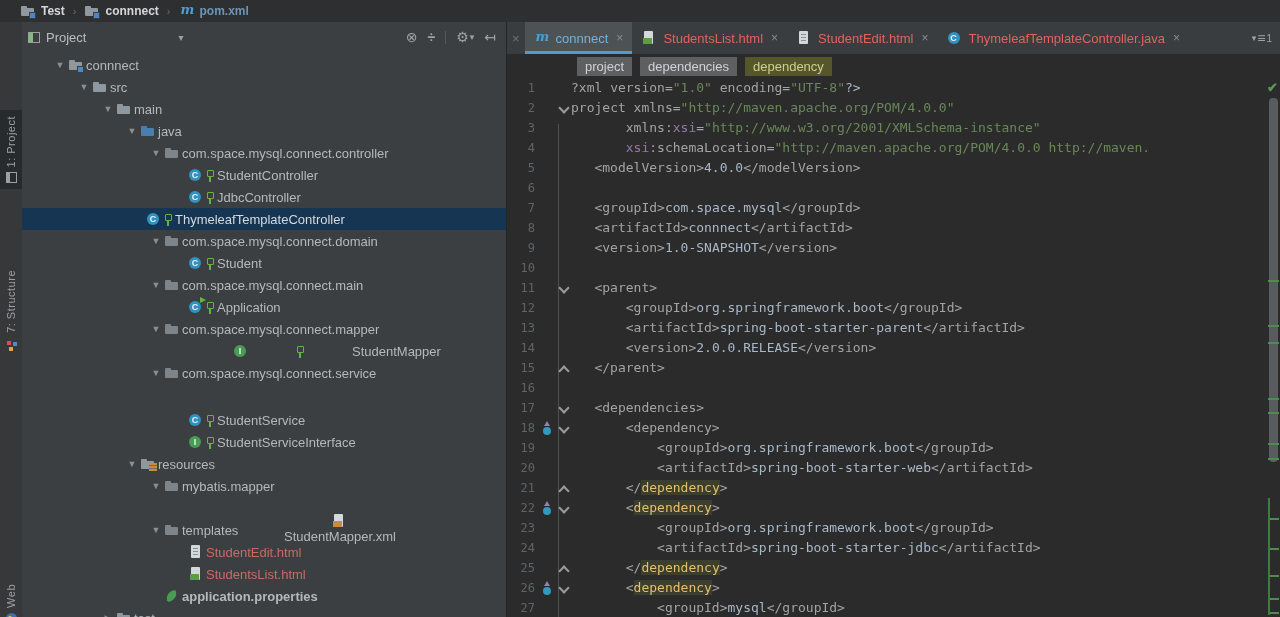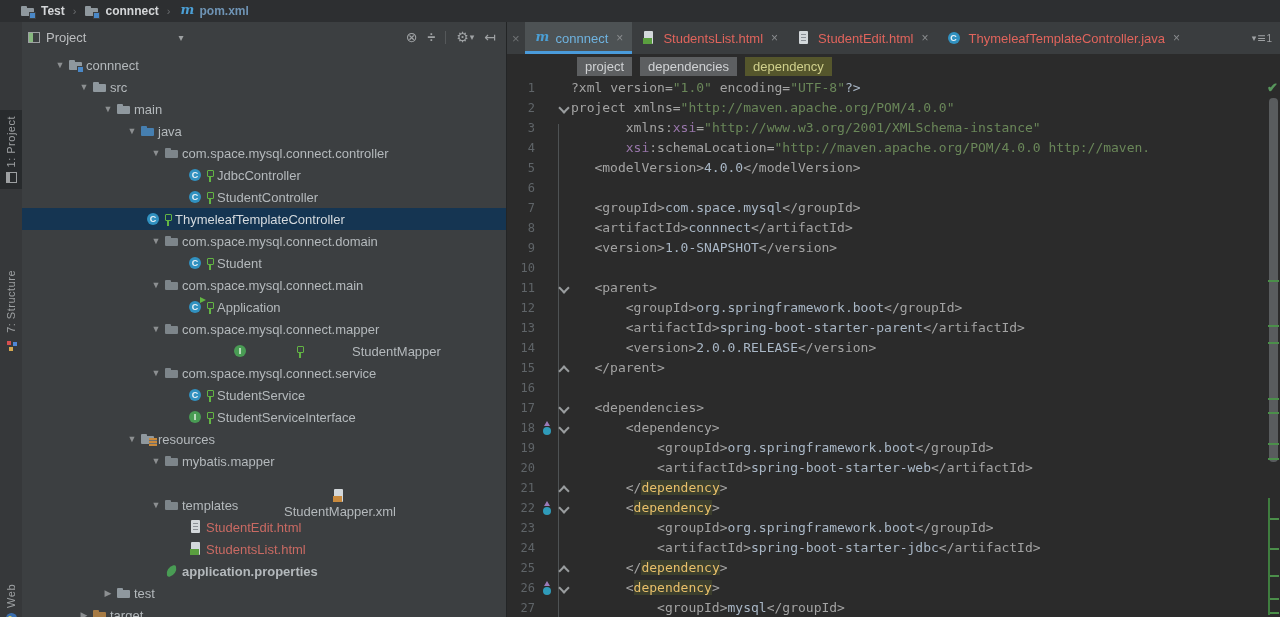--- a/index.html
+++ b/index.html
@@ -192,27 +192,27 @@
         </div>
         <div class="t-row" style="padding-left: 126px;">
           <span class="t-arrow">▼</span>
           <span class="ic icf ic-package"></span>
           <span class="t-label">com.space.mysql.connect.controller</span>
         </div>
         <div class="t-row" style="padding-left: 150px;">
           <span class="t-arrow"></span>
           <span class="ic ic-class"></span>
           <span class="mk"></span>
+          <span class="t-label">StudentController</span>
+        </div>
+        <div class="t-row" style="padding-left: 150px;">
+          <span class="t-arrow"></span>
+          <span class="ic ic-class"></span>
+          <span class="mk"></span>
           <span class="t-label">JdbcController</span>
-        </div>
-        <div class="t-row" style="padding-left: 150px;">
-          <span class="t-arrow"></span>
-          <span class="ic ic-class"></span>
-          <span class="mk"></span>
-          <span class="t-label">StudentController</span>
         </div>
         <div class="t-row selected" style="padding-left: 108px;">
           <span class="t-arrow"></span>
           <span class="ic ic-class"></span>
           <span class="mk"></span>
           <span class="t-label">ThymeleafTemplateController</span>
         </div>
         <div class="t-row" style="padding-left: 126px;">
           <span class="t-arrow">▼</span>
           <span class="ic icf ic-package"></span>
@@ -246,21 +246,21 @@
           <span class="t-arrow"></span>
           <span class="ic ic-interface"></span>
           <span class="mk"></span>
           <span class="t-label">StudentMapper</span>
         </div>
         <div class="t-row" style="padding-left: 126px;">
           <span class="t-arrow">▼</span>
           <span class="ic icf ic-package"></span>
           <span class="t-label">com.space.mysql.connect.service</span>
         </div>
-        <div class="t-row" style="padding-left: 150px;">
+        <div class="t-row" style="padding-left: 150px; margin-top: 25px;">
           <span class="t-arrow"></span>
           <span class="ic ic-class"></span>
           <span class="mk"></span>
           <span class="t-label">StudentService</span>
         </div>
         <div class="t-row" style="padding-left: 150px;">
           <span class="t-arrow"></span>
           <span class="ic ic-interface"></span>
           <span class="mk"></span>
           <span class="t-label">StudentServiceInterface</span>

